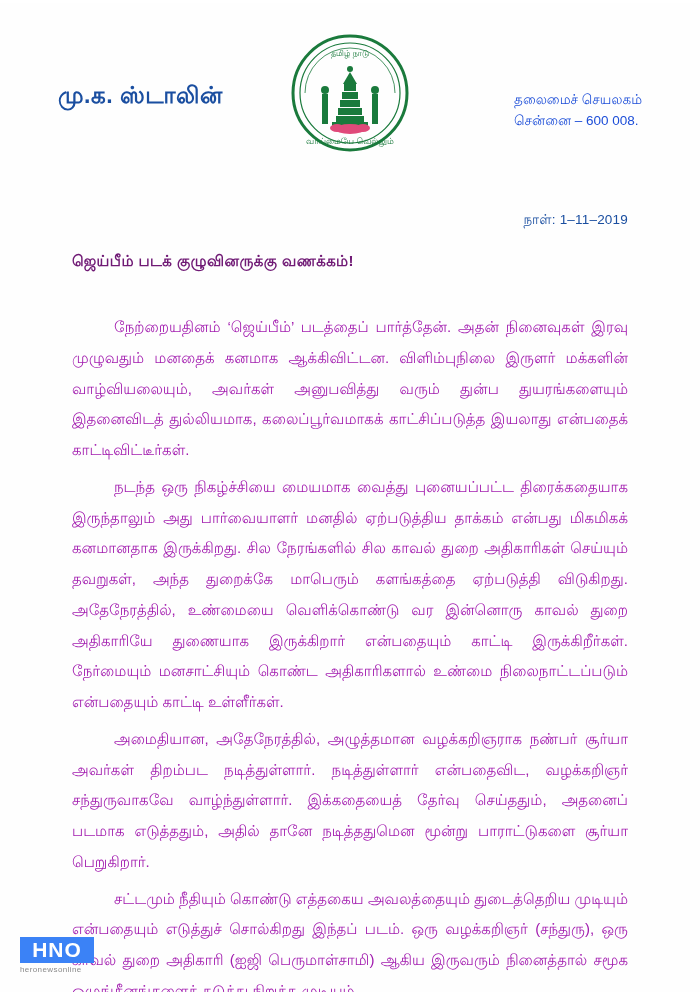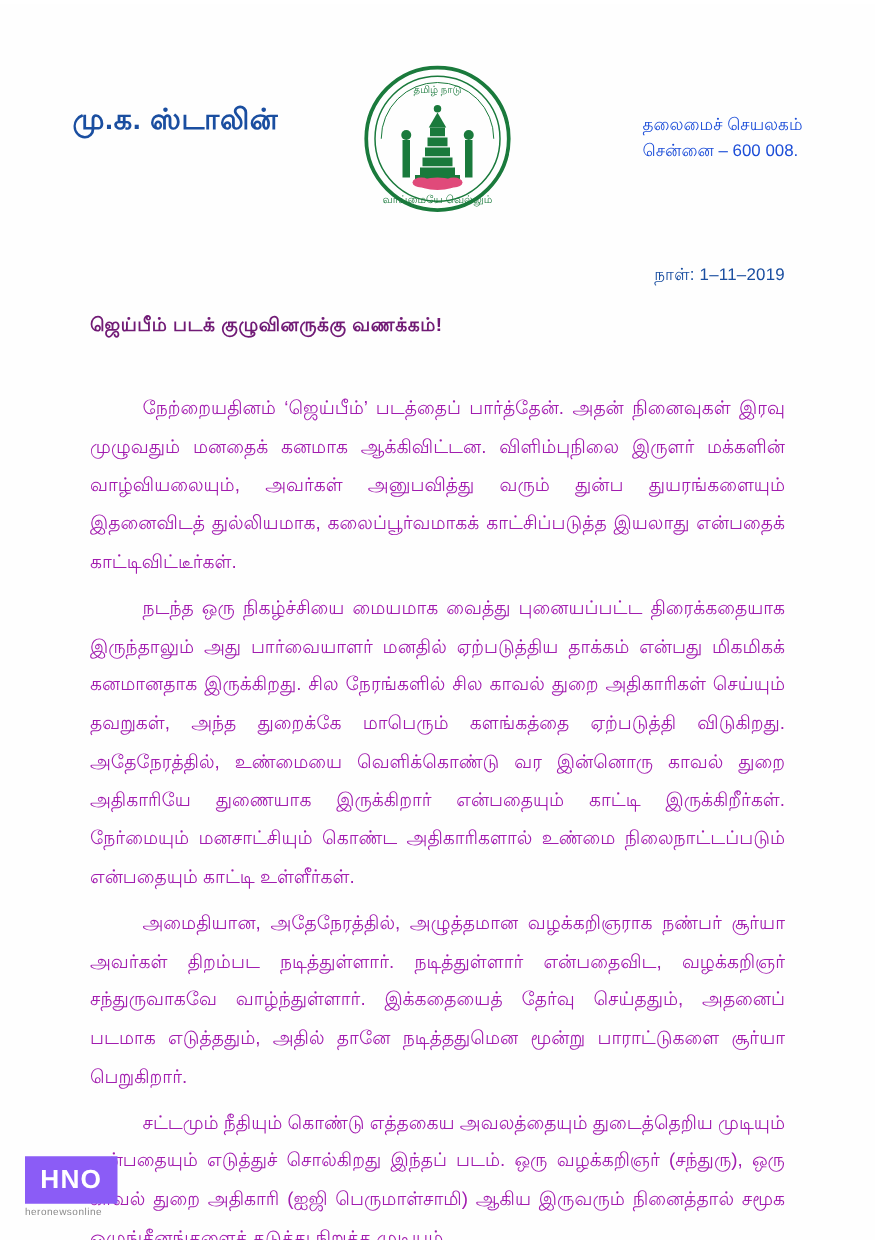--- a/index.html
+++ b/index.html
@@ -44,21 +44,21 @@
   .letterhead-name .designation {
     font-size: 11.5px;
     color: #1a4ea0;
     margin-top: 4px;
     letter-spacing: 0.2px;
   }
 
   .emblem {
     position: absolute;
     left: 289px;
-    top: 50px;
+    top: 32px;
     width: 122px;
     height: 122px;
   }
   .emblem svg { display: block; }
 
   .office-address {
     position: absolute;
     right: 58px;
     top: 90px;
     text-align: left;
@@ -107,23 +107,23 @@
   .body-text p:last-child { margin-bottom: 0; }
 
   
   .watermark {
     position: absolute;
     left: 20px;
     bottom: 18px;
     width: 92px;
   }
   .wm-box {
-    background: #8b5cf6;
+    background: #3b82f6;
     width: 74px;
-    height: 38px;
+    height: 26px;
     display: flex;
     align-items: center;
     justify-content: center;
     margin-top: 45px;
   }
   .wm-box .wm-text {
     color: #ffffff;
     font-size: 21px;
     font-weight: bold;
     letter-spacing: 1px;

